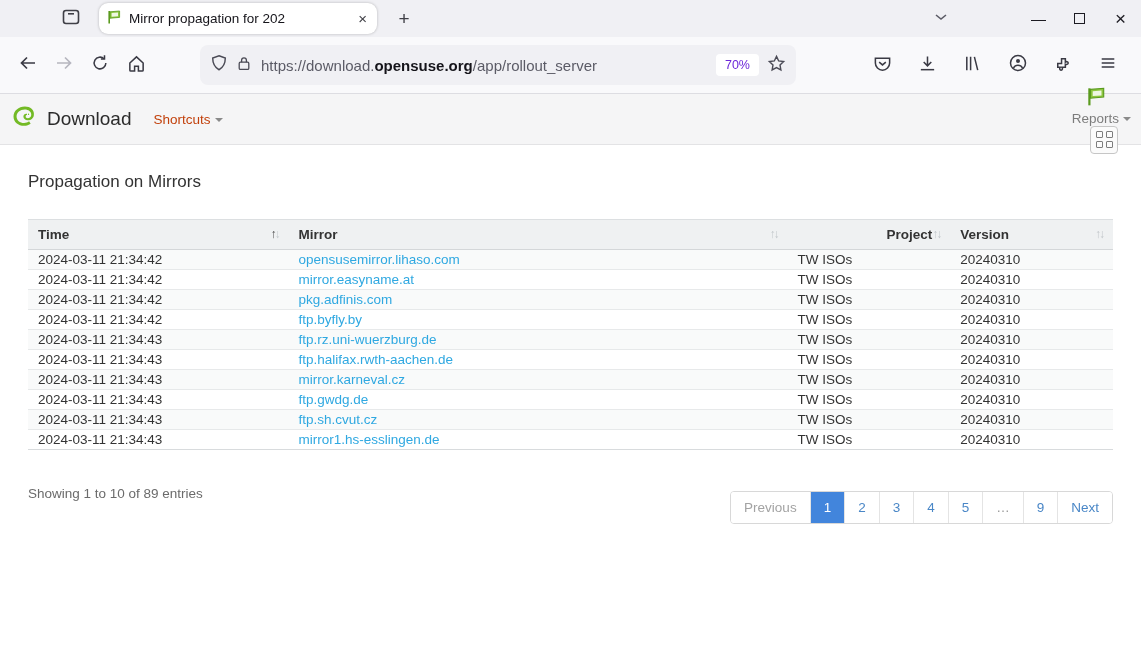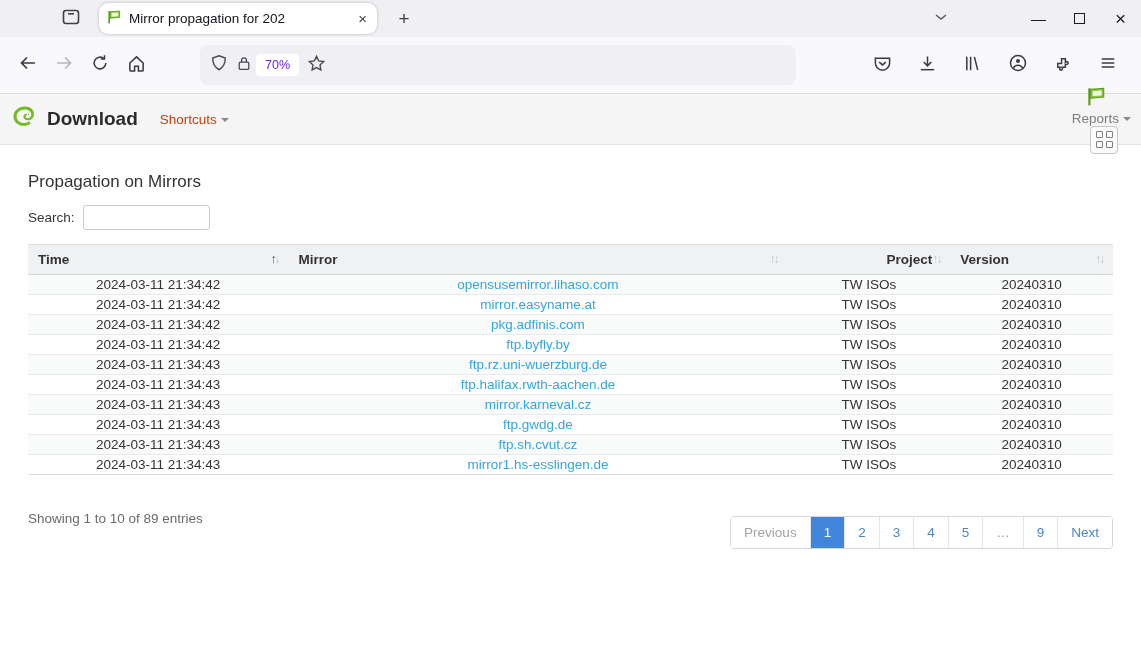--- a/index.html
+++ b/index.html
@@ -44,21 +44,21 @@
     background: linear-gradient(to right, rgba(240,240,244,0), #f0f0f4); }
   .zoom-badge { background:#fff; border-radius: 4px; font-size: 12.5px; color:#6d28d9;
     padding: 4px 9px; margin: 0 8px 0 4px; cursor: pointer; }
   .tool-right { margin-left: auto; display:flex; align-items:center; margin-right: 4px; }
   .tool-right .nav-icon { width: 39px; margin-left: 6px; }
 
   
   .site-navbar { height: 51px; background: #f5f5f6; border-bottom: 1px solid #e3e3e5;
     display:flex; align-items:center; padding: 0 10px; }
   .brand { display:flex; align-items:center; cursor:pointer; }
-  .brand-label { font-size: 19px; font-weight: 700; color: #2b2b2b; margin-left: 9px; }
+  .brand-label { font-size: 19px; font-weight: 400; color: #2b2b2b; margin-left: 9px; }
   .nav-drop { font-size: 13.5px; color: #c2410c; margin-left: 22px; cursor:pointer; }
   .caret { display:inline-block; width:0; height:0; border-left:4px solid transparent;
     border-right:4px solid transparent; border-top:4px solid #8a8a8a; margin-left:4px; vertical-align:2px; }
   .nav-right { margin-left:auto; display:flex; align-items:center;flex-direction:column; }
   .nav-right .nav-drop { margin-left: 10px; color:#7c7c7c; }
   .grid-btn { width: 28px; height: 28px; border:1px solid #c6c6c6; border-radius:4px;
     background:#fbfbfb; margin-left: 16px; display:grid; grid-template-columns:7px 7px;
     grid-template-rows:7px 7px; gap:3px; align-content:center; justify-content:center; cursor:pointer; }
   .grid-btn span { border:1.5px solid #7d7d7d; border-radius:1px; }
 
@@ -74,21 +74,21 @@
     padding: 0 6px; font-size: 13px; }
 
   table { width: 100%; border-collapse: collapse; font-size: 13.5px; table-layout: fixed; }
   thead th { background: #eff1f2; text-align: left; font-weight: 700; color: #333;
     padding: 7px 10px; border-top: 1px solid #dcdfe1; border-bottom: 1px solid #d4d7d9; cursor:pointer; }
   th.col-time { width: 24%; } th.col-mirror { width: 46%; }
   th.col-project { width: 15%; text-align: right; } th.col-version { width: 15%; }
   .sort { float: right; font-size: 12px; letter-spacing: -2px; color: #c2c7cb; }
   .sort .up, .sort .down { color: #c2c7cb; }
   th.sorted-asc .sort .up { color: #4a4a4a; }
-  tbody td { padding: 2px 10px; border-bottom: 1px solid #e7e9ea; color: #333; text-align: center; }
+  tbody td { padding: 2px 10px; border-bottom: 1px solid #e7e9ea; color: #333; }
   tbody tr:nth-child(odd) { background: #f9fafa; }
   tbody tr:last-child td { border-bottom: 1px solid #d8dbdd; }
   tbody a { color: var(--link, #2fa8e1); text-decoration: none; cursor: pointer; }
 
   .table-footer { display:flex; justify-content:space-between; align-items:center; margin-top: 13px; }
   .info { font-size: 13.5px; color: #6b6b6b; }
   .pagination { display:flex; border: 1px solid #d8d8d8; border-radius: 4px; overflow: hidden; margin-top: 28px; }
   .page-btn { font-size: 13.5px; padding: 8px 13px; background: #fff; color: var(--pglink, #4a87c7);
     border-left: 1px solid #e4e4e4; cursor: pointer; text-decoration: none; }
   .page-btn:first-child { border-left: none; }
@@ -176,20 +176,21 @@
       <svg width="18" height="18" viewBox="0 0 20 20" fill="none" stroke-width="1.6">
         <path d="M10 2l7 2.5c0 6-2.5 10.5-7 13-4.5-2.5-7-7-7-13z"></path>
       </svg>
     </span>
     <span>
       <svg width="16" height="16" viewBox="0 0 20 20" fill="none" stroke-width="1.6">
         <rect x="4" y="9" width="12" height="9" rx="1.5"></rect>
           <path d="M7 9V6.5a3 3 0 0 1 6 0V9"></path>
       </svg>
     </span>
+    <span class="url-text"><span>https://</span><span>download.</span><span class="domain">opensuse.org</span><span>/app/rollout_server</span></span>
     <span class="zoom-badge">70%</span>
     <span>
       <svg width="19" height="19" viewBox="0 0 20 20" fill="none" stroke="#4a4a55" stroke-width="1.5">
         <path d="M10 2.5l2.3 4.8 5.2.7-3.8 3.6.9 5.1L10 14.3l-4.6 2.4.9-5.1L2.5 8l5.2-.7z"></path>
       </svg>
     </span>
   </div>
 
   <div class="tool-right">
     <div class="nav-icon">
@@ -268,24 +269,20 @@
         <span></span>
         <span></span>
     </div>
   </div>
 </div>
 
 <div class="content">
   <h2 class="page-title">Propagation on Mirrors</h2>
 
   <div class="controls-row">
-    <div class="search-group">
-      <span>Search:</span>
-      <input type="text" style="">
-    </div>
   </div>
 
   <table>
     <thead>
       <tr>
         <th class="col-time sorted-asc"><span>Time</span><span class="sort"><span class="up">↑</span><span class="down">↓</span></span></th>
         <th class="col-mirror"><span>Mirror</span><span class="sort"><span class="up">↑</span><span class="down">↓</span></span></th>
         <th class="col-project"><span>Project</span><span class="sort"><span class="up">↑</span><span class="down">↓</span></span></th>
         <th class="col-version"><span>Version</span><span class="sort"><span class="up">↑</span><span class="down">↓</span></span></th>
       </tr>

